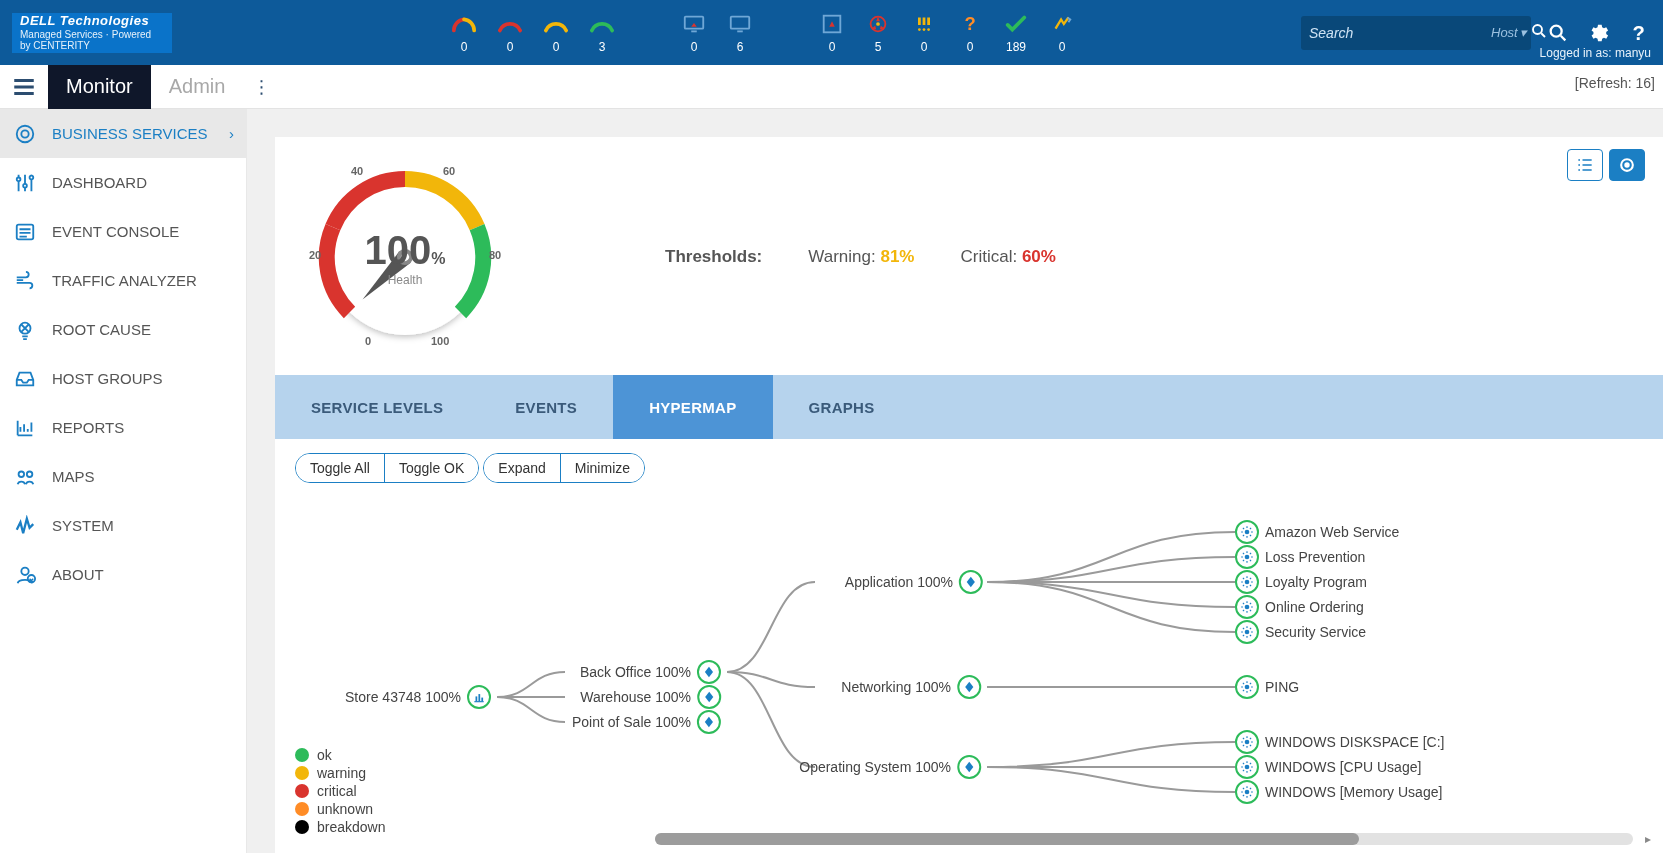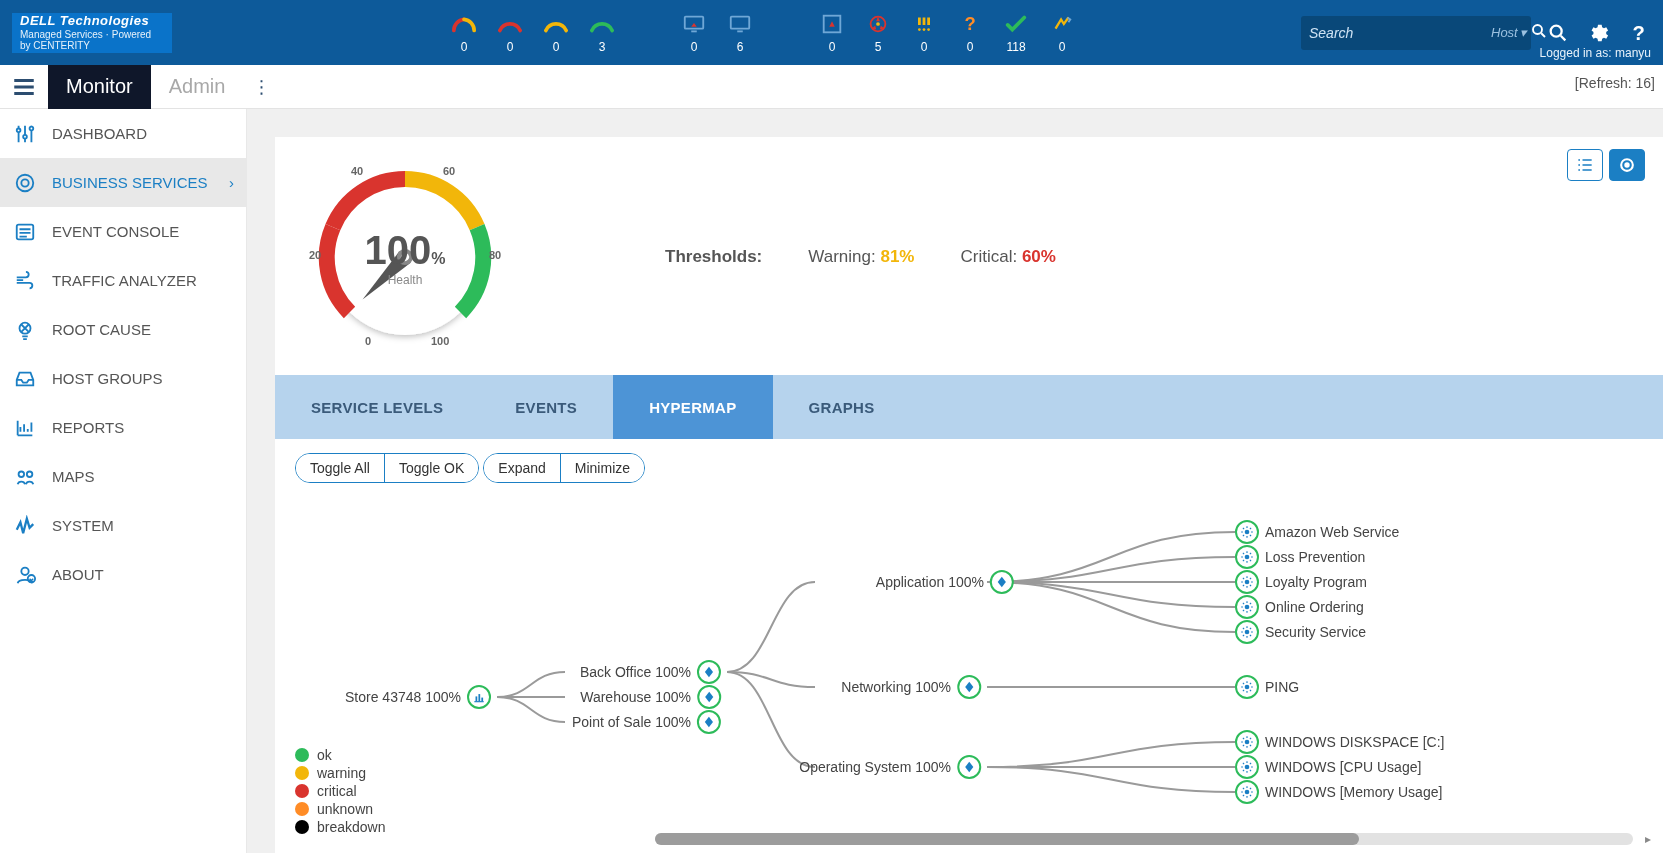--- a/index.html
+++ b/index.html
@@ -197,21 +197,21 @@
           </svg>
         </div>
         <div class="cnt">0</div>
       </div>
       <div class="sic">
         <div class="circ">
           <svg viewBox="0 0 26 22">
             <path d="M4 12l5 5L22 4" stroke="#2dbb5a" stroke-width="4" fill="none" stroke-linecap="round"></path>
           </svg>
         </div>
-        <div class="cnt">118</div>
+        <div class="cnt">189</div>
       </div>
       <div class="sic">
         <div class="circ">
           <svg viewBox="0 0 26 22">
             <path d="M6 16l6-10 3 5 5-7" stroke="#f2b60a" stroke-width="2.5" fill="none"></path>
             <path d="M19 4l3 2-2 3" stroke="#6fa7d6" stroke-width="2" fill="none"></path>
           </svg>
         </div>
         <div class="cnt">0</div>
       </div>
@@ -262,41 +262,41 @@
       <div class="tab active">Monitor</div>
       <div class="tab inactive">Admin</div>
     </div>
   <div class="kebab">⋮</div>
   <div class="refresh">[Refresh: 16]</div>
 </div>
 
 <div class="main">
 
   <div class="sidebar" id="sidebar">
+      <div class="side-item active">
+        <span class="ico">
+          <svg viewBox="0 0 24 24" width="22" height="22" stroke="currentColor" stroke-width="2" fill="none">
+            <circle cx="12" cy="12" r="9"></circle>
+            <circle cx="12" cy="12" r="4"></circle>
+          </svg>
+        </span>
+        <span>BUSINESS SERVICES</span>
+        <span class="chev">›</span>
+      </div>
       <div class="side-item ">
         <span class="ico">
           <svg viewBox="0 0 24 24" width="22" height="22" stroke="currentColor" stroke-width="2" fill="none">
             <path d="M5 3v18M12 3v18M19 3v18"></path>
             <circle cx="5" cy="8" r="2" fill="#fff"></circle>
             <circle cx="12" cy="15" r="2" fill="#fff"></circle>
             <circle cx="19" cy="6" r="2" fill="#fff"></circle>
           </svg>
         </span>
         <span>DASHBOARD</span>
 
-      </div>
-      <div class="side-item active">
-        <span class="ico">
-          <svg viewBox="0 0 24 24" width="22" height="22" stroke="currentColor" stroke-width="2" fill="none">
-            <circle cx="12" cy="12" r="9"></circle>
-            <circle cx="12" cy="12" r="4"></circle>
-          </svg>
-        </span>
-        <span>BUSINESS SERVICES</span>
-        <span class="chev">›</span>
       </div>
       <div class="side-item ">
         <span class="ico">
           <svg viewBox="0 0 24 24" width="22" height="22" stroke="currentColor" stroke-width="2" fill="none">
             <rect x="3" y="4" width="18" height="16" rx="2"></rect>
             <path d="M6 9h12M6 13h12M6 17h8"></path>
           </svg>
         </span>
         <span>EVENT CONSOLE</span>
 
@@ -499,21 +499,21 @@
             </span>
           </div>
           <div class="node left" style="left: 426px; top: 213px; width: auto; justify-content: flex-start; flex-direction: row; transform: translateX(-100%);">
             <span>Point of Sale 100%</span>
             <span class="nic">
               <svg viewBox="0 0 24 24">
                 <path d="M12 3l7 9-7 9-7-9z" fill="#1b7fc4"></path>
               </svg>
             </span>
           </div>
-          <div class="node left" style="left: 719px; top: 73px; width: auto; justify-content: space-between; flex-direction: row; transform: translateX(-100%);">
+          <div class="node left" style="left: 688px; top: 73px; width: auto; justify-content: space-between; flex-direction: row; transform: translateX(-100%);">
             <span>Application 100%</span>
             <span class="nic">
               <svg viewBox="0 0 24 24">
                 <path d="M12 3l7 9-7 9-7-9z" fill="#1b7fc4"></path>
               </svg>
             </span>
           </div>
           <div class="node left" style="left: 686px; top: 178px; width: auto; justify-content: flex-start; flex-direction: row; transform: translateX(-100%);">
             <span>Networking 100%</span>
             <span class="nic">

